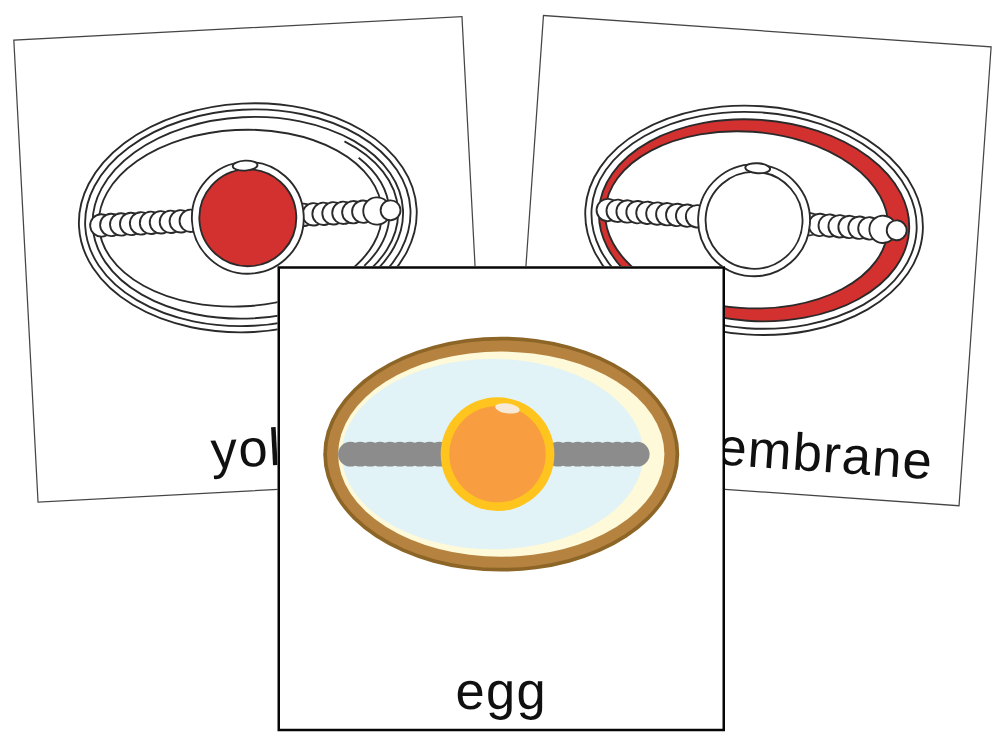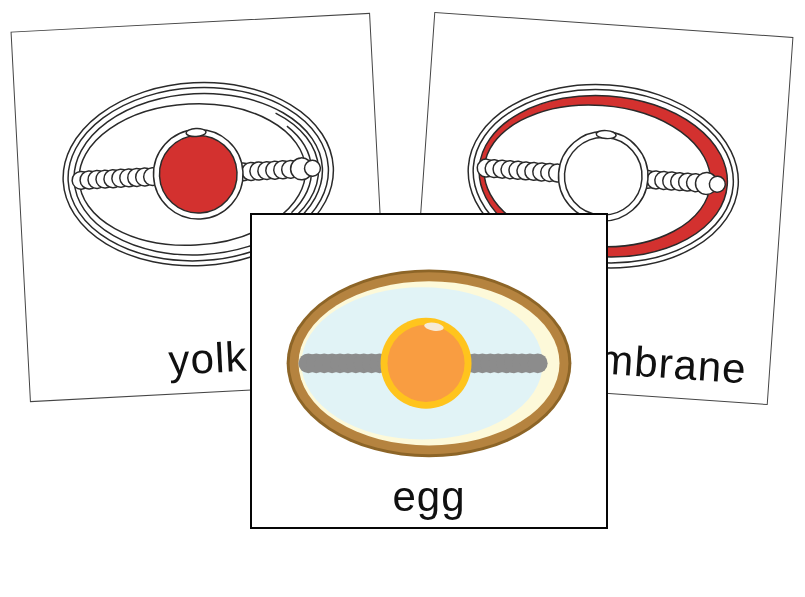--- a/index.html
+++ b/index.html
@@ -10,22 +10,22 @@
   .card{position:absolute;background:#ffffff;box-sizing:border-box;}
   .card--left{
     left:20px;top:22px;width:360px;height:371px;
     transform:rotate(-3deg);border:1.5px solid #454545;z-index:1;
   }
   .card--right{
     left:421px;top:24px;width:360px;height:369px;
     transform:rotate(4deg);border:1.5px solid #454545;z-index:2;
   }
   .card--center{
-    left:222px;top:213px;width:358px;height:316px;
-    border:2.5px solid #060606;z-index:3;margin-left:28px;
+    left:222px;top:213px;width:358px;height:372px;
+    border:2.5px solid #060606;z-index:3;
   }
   .diagram{position:absolute;left:0;top:4px;width:100%;height:auto;}
   .card--center .diagram{top:0;}
   .label{
     position:absolute;left:0;right:0;bottom:12px;text-align:center;
     font-size:42px;line-height:1;font-weight:400;color:#101010;
     letter-spacing:1px;white-space:nowrap;
   }
   .card--center .label{bottom:9px;}
   .ln{fill:none;stroke:#2a2a2a;stroke-width:1.5;}

